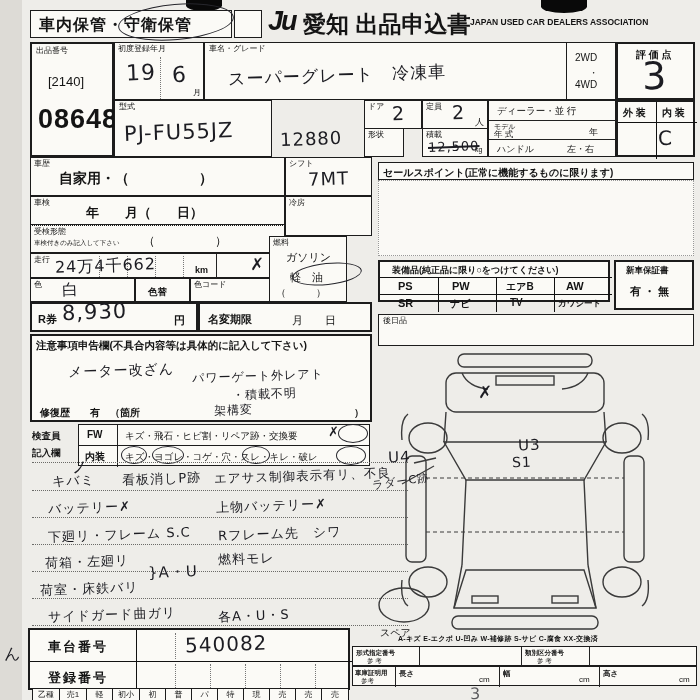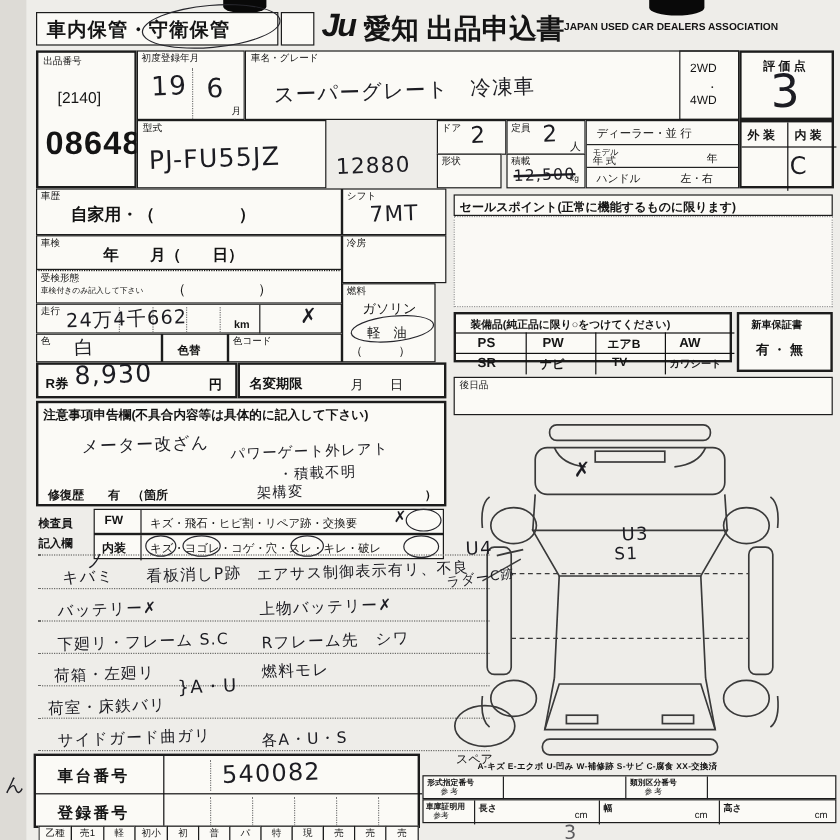--- a/index.html
+++ b/index.html
@@ -77,21 +77,21 @@
     <span class="lbl" style="left:4px;top:2px;">型式</span>
   </div>
   <span class="hw" style="left:124px;top:120px;font-size:21px;">PJ-FU55JZ</span>
 
   <span class="hw" style="left:280px;top:128px;font-size:18px;">12880</span>
 
   <div class="box" style="left:364px;top:100px;width:58px;height:29px;">
     <span class="lbl" style="left:3px;top:2px;">ドア</span>
   </div>
   <span class="hw" style="left:392px;top:102px;font-size:19px;">2</span>
-  <div class="box" style="left:364px;top:128px;width:54px;height:29px;padding-left:14px;">
+  <div class="box" style="left:364px;top:128px;width:40px;height:29px;padding-left:14px;">
     <span class="lbl" style="left:3px;top:2px;">形状</span>
   </div>
 
   <div class="box" style="left:422px;top:100px;width:66px;height:29px;">
     <span class="lbl" style="left:3px;top:2px;">定員</span>
     <span class="plain" style="left:52px;top:15px;font-size:9px;">人</span>
   </div>
   <span class="hw" style="left:452px;top:101px;font-size:19px;">2</span>
   <div class="box" style="left:422px;top:128px;width:66px;height:29px;">
     <span class="lbl" style="left:3px;top:2px;">積載</span>
@@ -154,21 +154,21 @@
     <span class="lbl" style="left:3px;top:2px;">色コード</span>
   </div>
 
   <div class="box" style="left:285px;top:157px;width:87px;height:39px;">
     <span class="lbl" style="left:3px;top:2px;">シフト</span>
   </div>
   <span class="hw" style="left:308px;top:168px;font-size:18px;">7MT</span>
   <div class="box" style="left:285px;top:196px;width:87px;height:40px;">
     <span class="lbl" style="left:3px;top:2px;">冷房</span>
   </div>
-  <div class="box" style="left:285px;top:236px;width:78px;height:66px;">
+  <div class="box" style="left:269px;top:236px;width:78px;height:66px;">
     <span class="lbl" style="left:3px;top:2px;">燃料</span>
     <span class="plain" style="left:16px;top:13px;font-size:11px;">ガソリン</span>
     <span class="plain" style="left:20px;top:33px;font-size:11px;">軽　油</span>
     <span class="plain" style="left:6px;top:49px;font-size:10px;">（　　　）</span>
   </div>
   <div class="circ" style="left:292px;top:263px;width:70px;height:22px;transform:rotate(-6deg);"></div>
 
   <div class="box bb" style="left:30px;top:302px;width:168px;height:30px;">
     <span class="plain" style="left:6px;top:8px;font-size:11px;font-weight:bold;">R券</span>
     <span class="plain" style="left:142px;top:9px;font-size:11px;font-weight:bold;">円</span>
@@ -184,21 +184,21 @@
     <span class="plain" style="left:8px;top:70px;font-size:10px;font-weight:bold;">修復歴　　有　（箇所</span>
     <span class="plain" style="left:322px;top:70px;font-size:10px;font-weight:bold;">）</span>
   </div>
   <span class="hw" style="left:68px;top:362px;font-size:14px;">メーター改ざん</span>
   <span class="hw" style="left:192px;top:368px;font-size:12px;">パワーゲート外レアト</span>
   <span class="hw" style="left:232px;top:386px;font-size:12px;">・積載不明</span>
   <span class="hw" style="left:214px;top:402px;font-size:12px;">架構変</span>
 
   <span class="plain" style="left:32px;top:430px;font-size:9.5px;font-weight:bold;">検査員</span>
   <span class="plain" style="left:32px;top:447px;font-size:9.5px;font-weight:bold;">記入欄</span>
-  <div class="box" style="left:78px;top:424px;width:292px;height:21px;">
+  <div class="box" style="left:78px;top:424px;width:292px;height:37px;">
     <span class="plain" style="left:8px;top:4px;font-size:10px;font-weight:bold;">FW</span>
     <div class="vline" style="left:38px;top:0;height:21px;"></div>
     <span class="plain" style="left:46px;top:5px;font-size:9.5px;">キズ・飛石・ヒビ割・リペア跡・交換要</span>
   </div>
   <div class="box" style="left:78px;top:445px;width:292px;height:21px;">
     <span class="plain" style="left:6px;top:4px;font-size:10px;font-weight:bold;">内装</span>
     <div class="vline" style="left:38px;top:0;height:21px;"></div>
     <span class="plain" style="left:46px;top:5px;font-size:9.5px;">キズ・ヨゴレ・コゲ・穴・スレ・キレ・破レ</span>
   </div>
   <span class="hw" style="left:328px;top:424px;font-size:13px;">✗</span>

